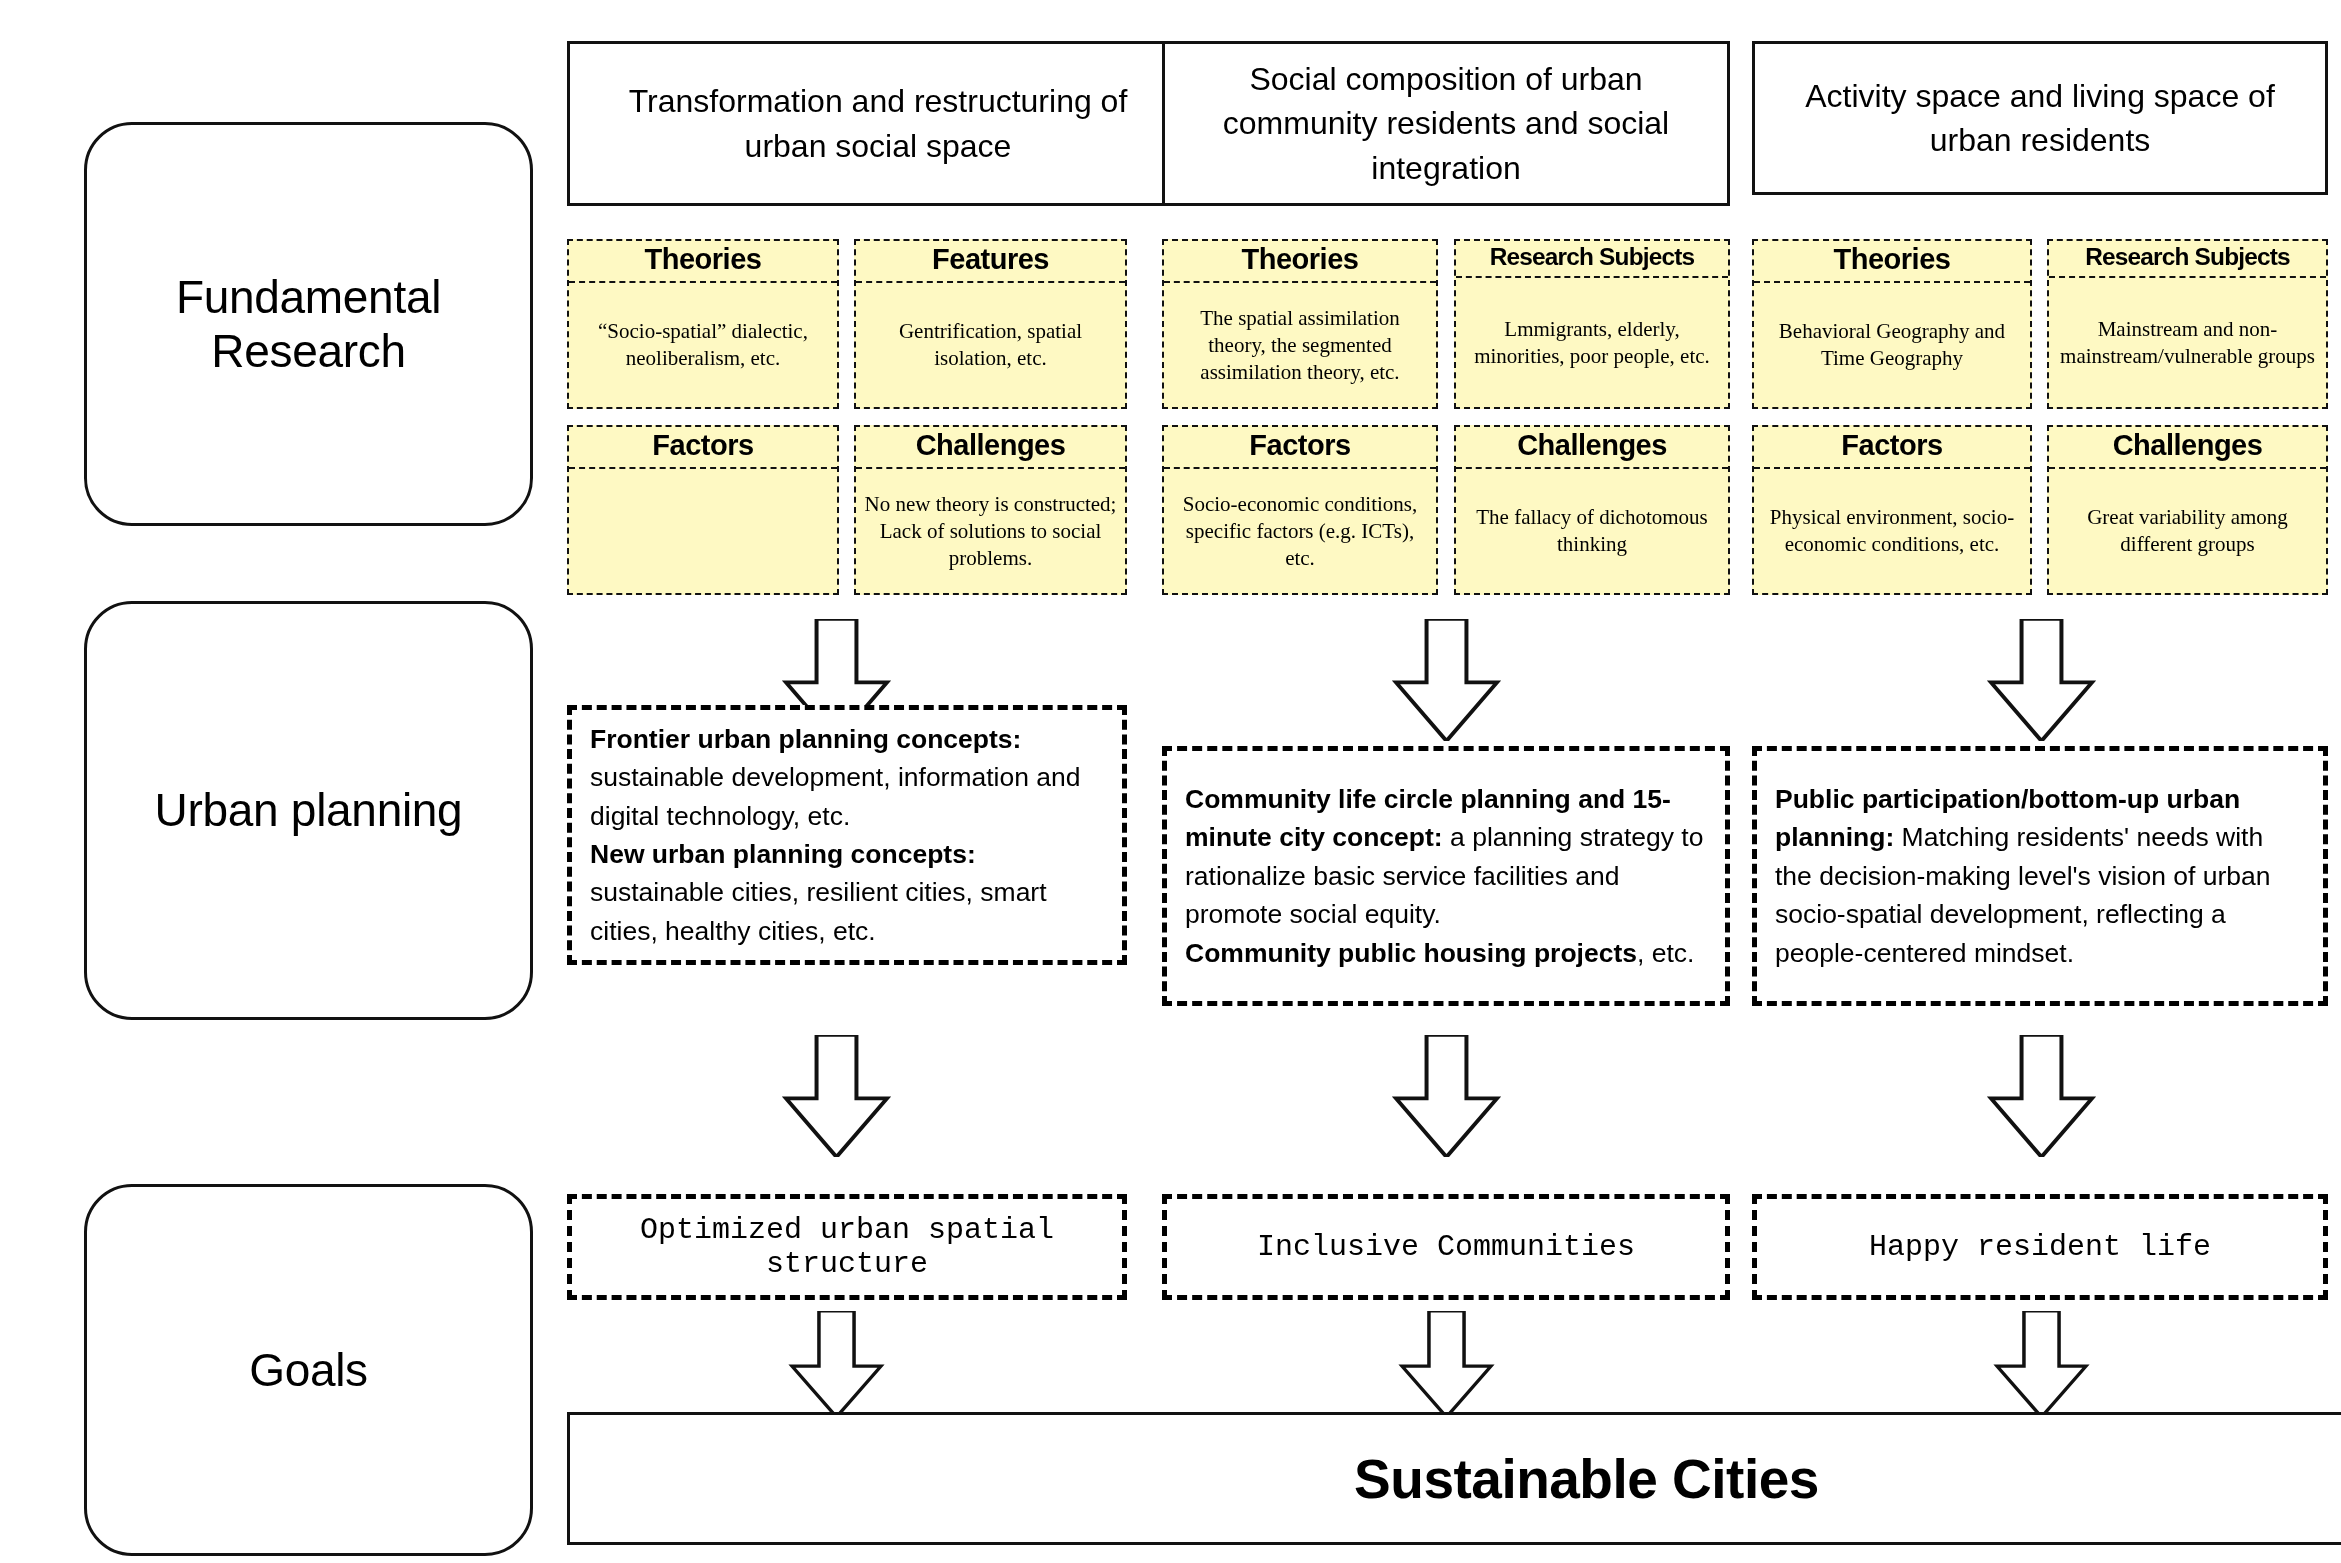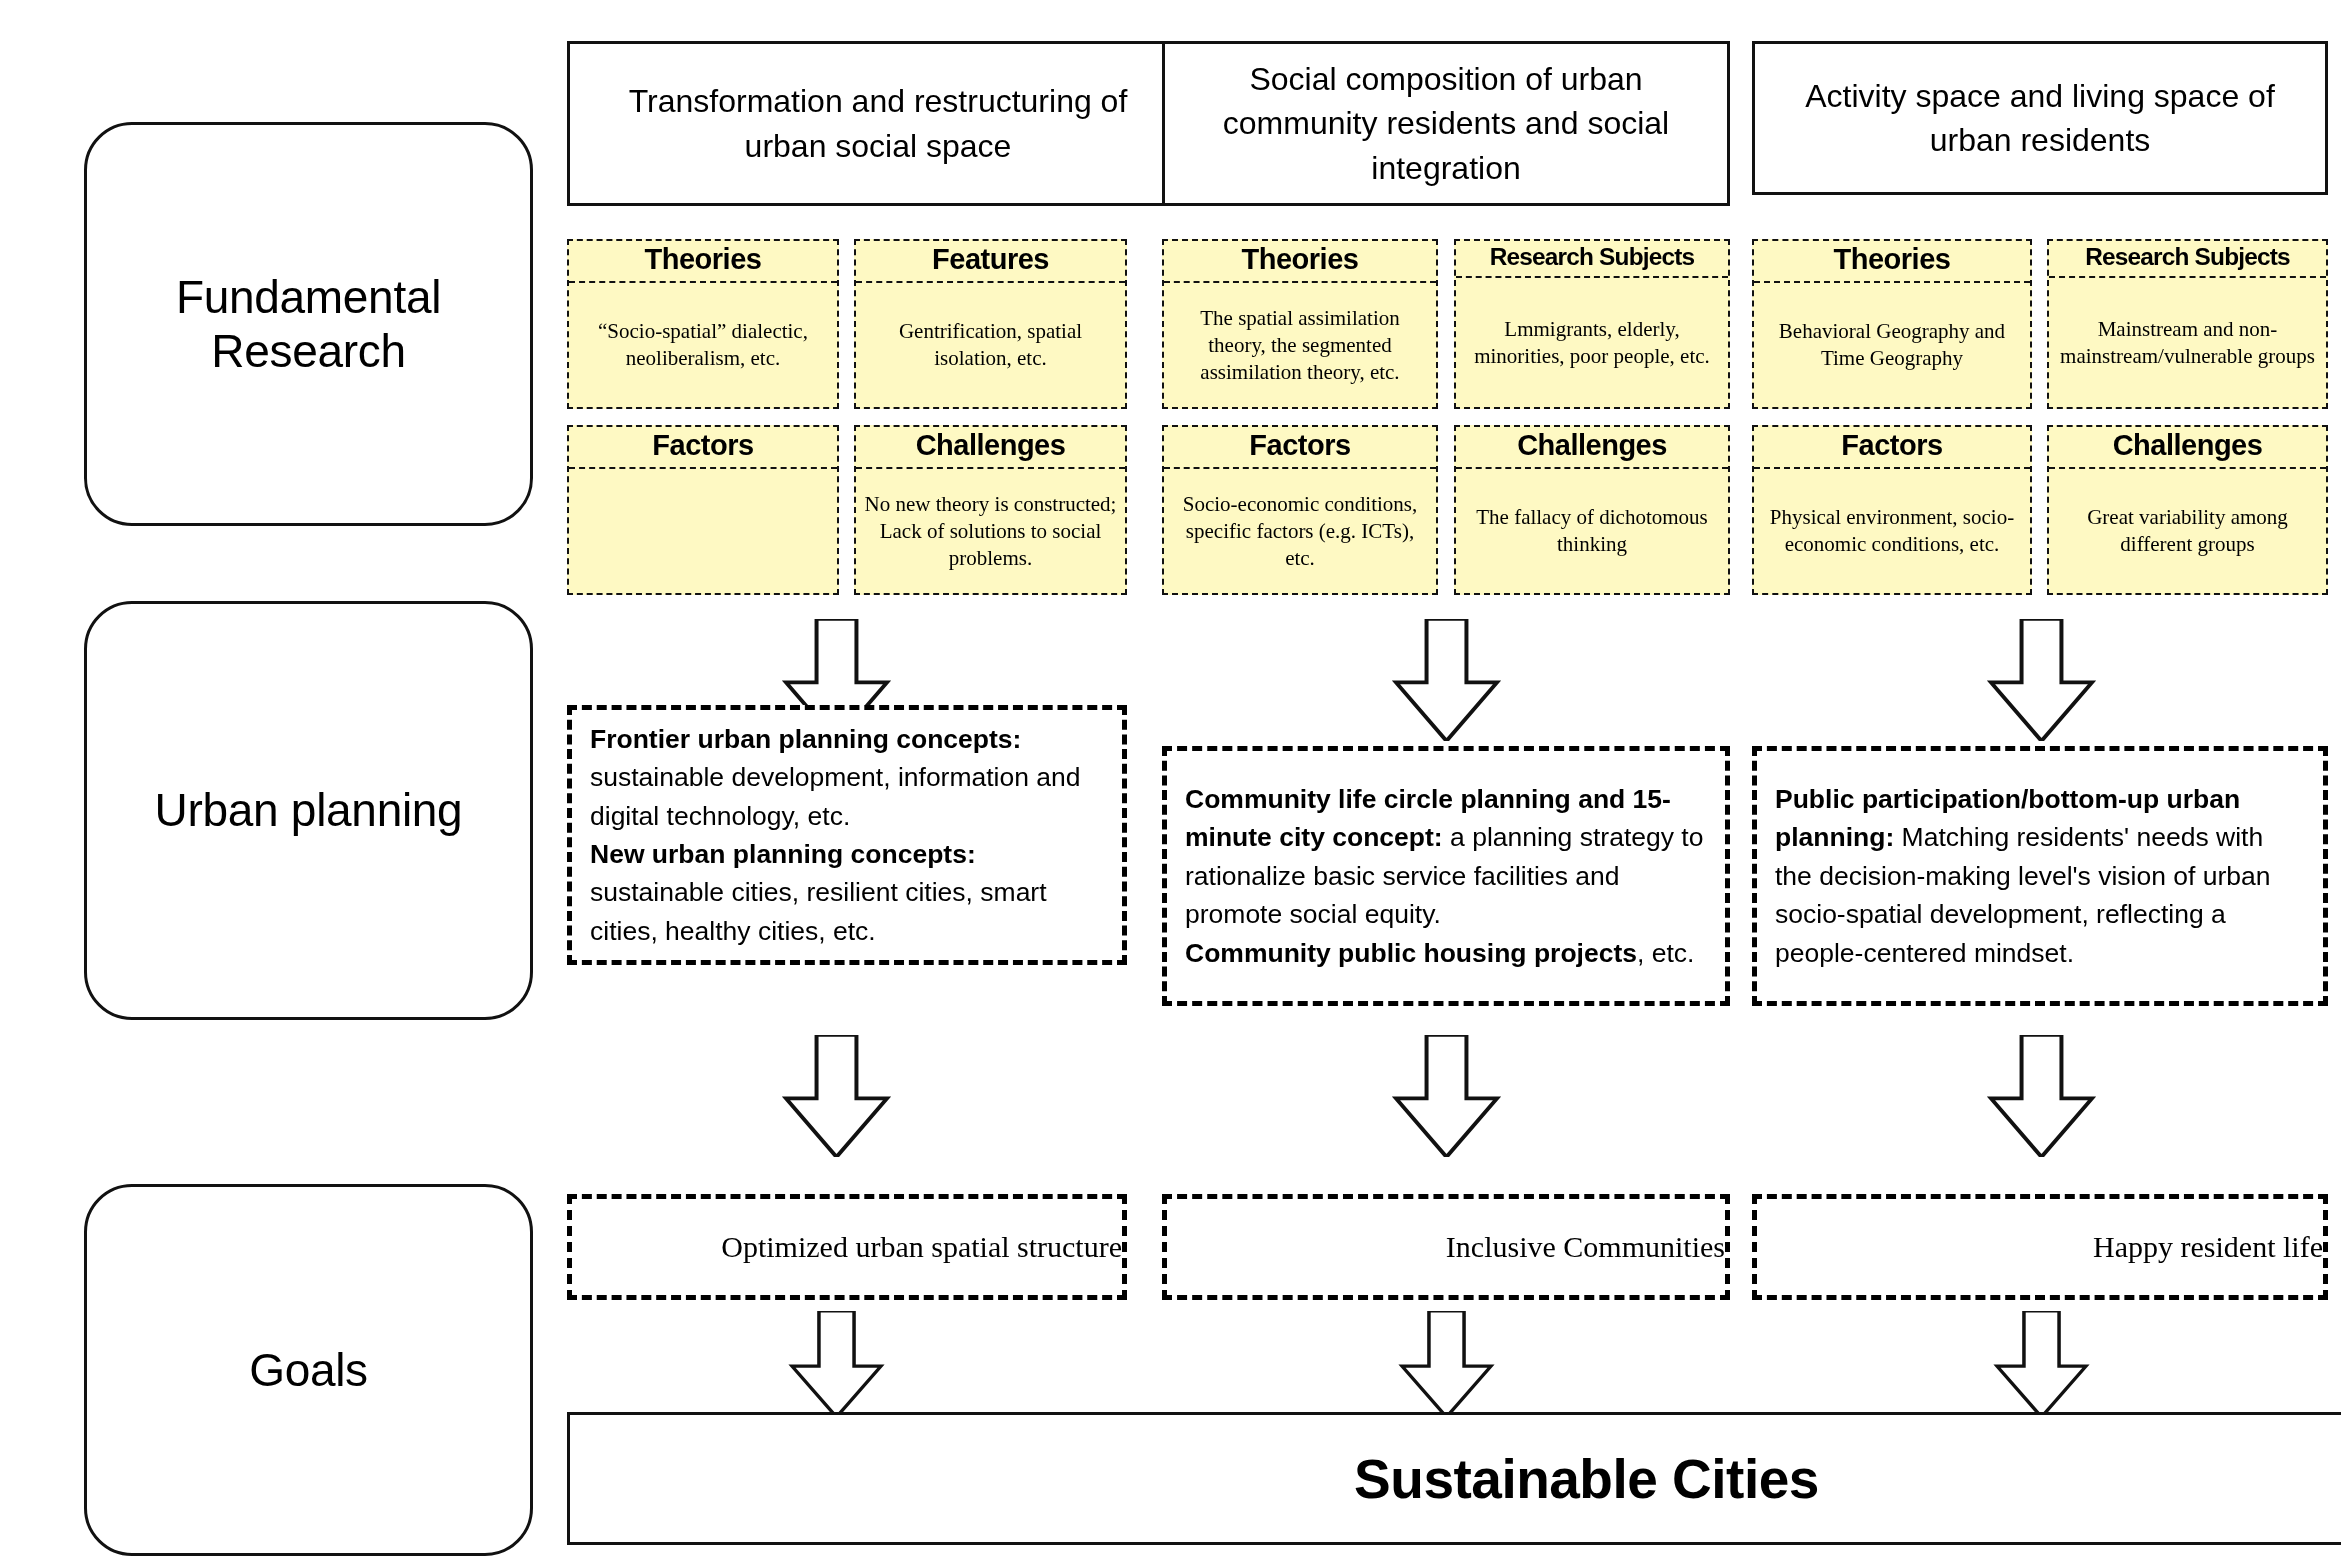--- a/index.html
+++ b/index.html
@@ -100,23 +100,23 @@
   .plan-text {
     font-size: 26.5px;
     line-height: 1.45;
     text-align: left;
   }
   .plan-text b { font-weight: bold; }
 
   .goal-box {
     display: flex;
     align-items: center;
-    justify-content: flex-end;
-    text-align: center;
-    font-family: Liberation Serif, serif;
+    justify-content: center;
+    text-align: center;
+    font-family: Liberation Mono, monospace;
     font-size: 30px;
   }
 
   
   .final-bar {
     background: #fff;
     border: 3.7px solid #111;
     display: flex;
     align-items: center;
     justify-content: center;

